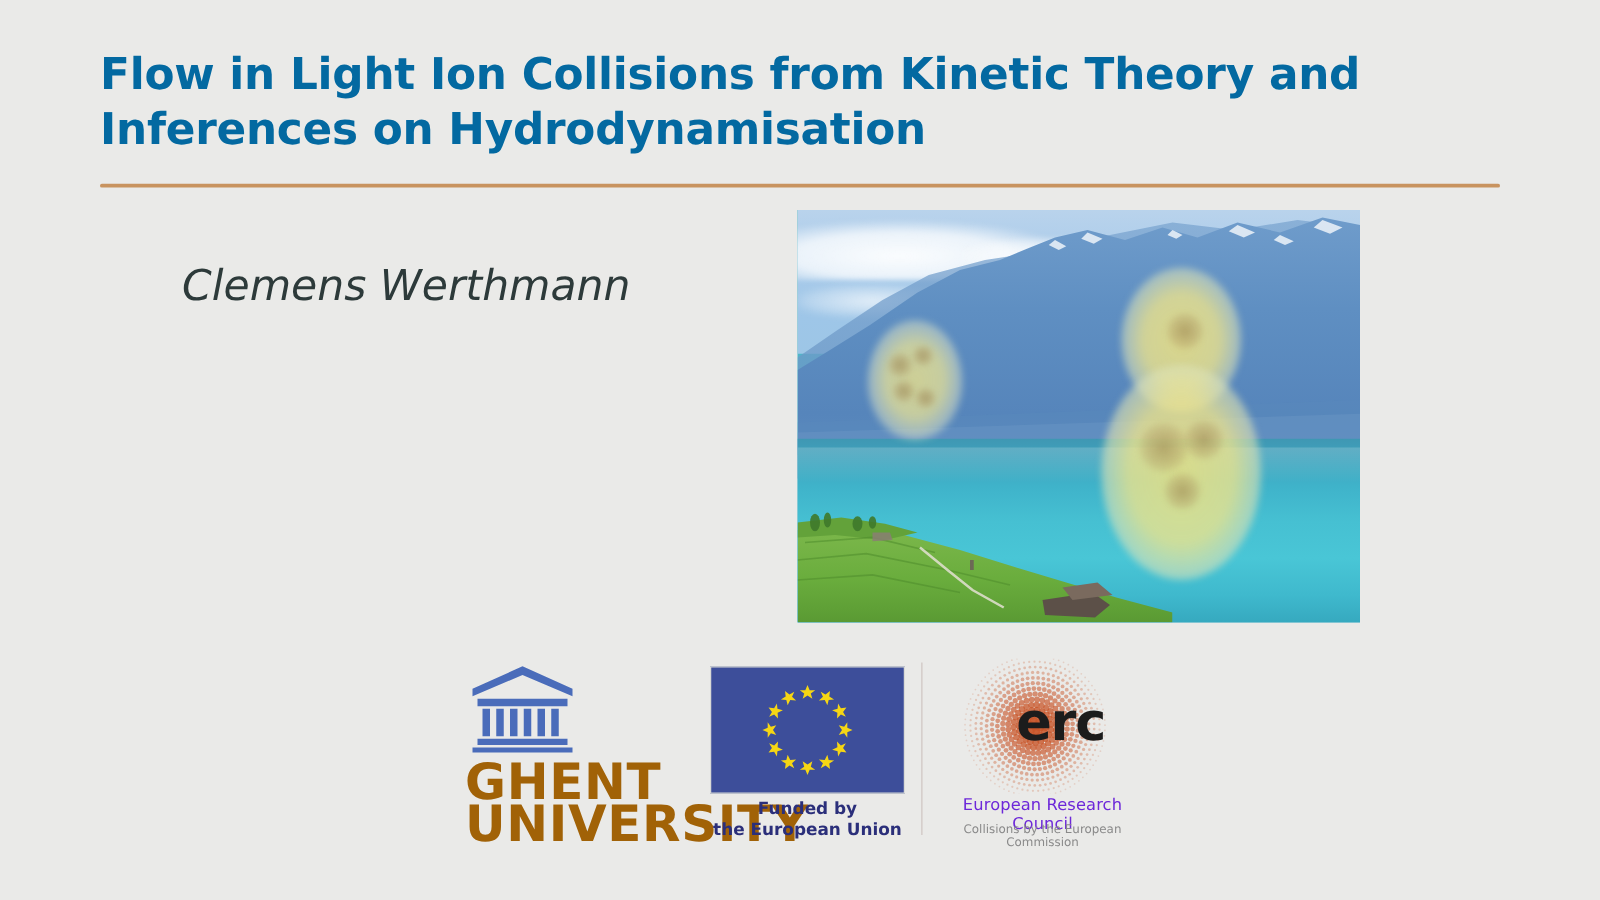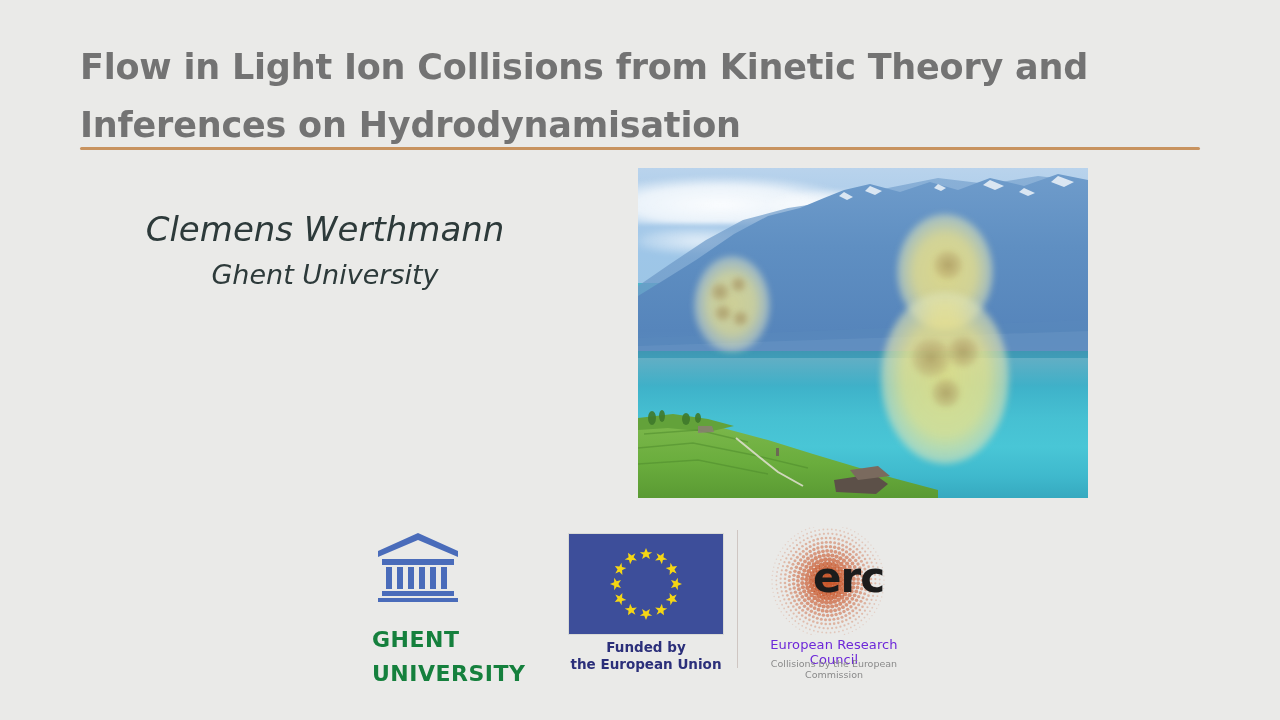--- a/index.html
+++ b/index.html
@@ -21,22 +21,22 @@
   #title-block {
     position: absolute;
     left: 80px;
     top: 38px;
     width: 1120px;
   }
   #title-text {
     font-family: "DejaVu Sans", sans-serif;
     font-weight: bold;
     font-size: 35px;
-    line-height: 58px;
-    color: #737373;
+    line-height: 44px;
+    color: #0369a1;
     letter-spacing: -0.2px;
     white-space: pre-line;
   }
   #title-rule {
     position: absolute;
     left: 80px;
     top: 147px;
     width: 1120px;
     height: 3px;
     background: #c8935f;
@@ -172,25 +172,25 @@
     filter: blur(2px);
   }
 
   
   #logos { position: absolute; left: 0; top: 525px; width: 1280px; height: 160px; }
 
   
   #ghent-logo { position: absolute; left: 372px; top: 6px; width: 165px; height: 150px; }
   #ghent-icon { position: absolute; left: 4px; top: 0px; width: 84px; height: 72px; }
   #ghent-wordmark {
-    position: absolute; left: 0px; top: 92px; width: 165px;
-    color: #15803d;
+    position: absolute; left: 0px; top: 78px; width: 165px;
+    color: #a16207;
     font-family: "DejaVu Sans", sans-serif;
     font-weight: bold;
-    font-size: 22px;
+    font-size: 40px;
     line-height: 34px;
     letter-spacing: 0.5px;
   }
 
   
   #eu-logo { position: absolute; left: 568px; top: 8px; width: 156px; height: 148px; }
   #eu-flag {
     position: absolute; left: 0; top: 0; width: 154px; height: 100px;
     background: #3d4e9a; border: 1px solid #d9dad6;
   }
@@ -244,21 +244,20 @@
 <div id="slide">
 
   <div id="title-block">
     <div id="title-text">Flow in Light Ion Collisions from Kinetic Theory and
 Inferences on Hydrodynamisation</div>
   </div>
   <div id="title-rule"></div>
 
   <div id="author-block">
     <div id="author-name">Clemens Werthmann</div>
-    <div id="author-affil">Ghent University</div>
   </div>
 
   <div id="figure">
 
     <div id="sky" class="fig-layer"></div>
     <div id="cloud1"></div>
     <div id="cloud2"></div>
     <div id="cloud3"></div>
 
     <svg id="mountains" viewBox="0 0 450 215" preserveAspectRatio="none">

